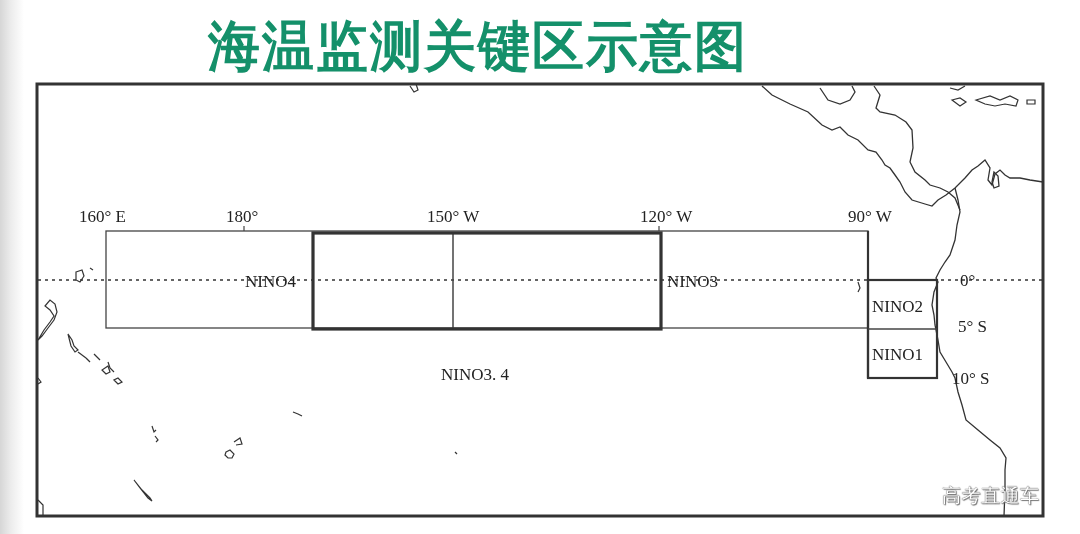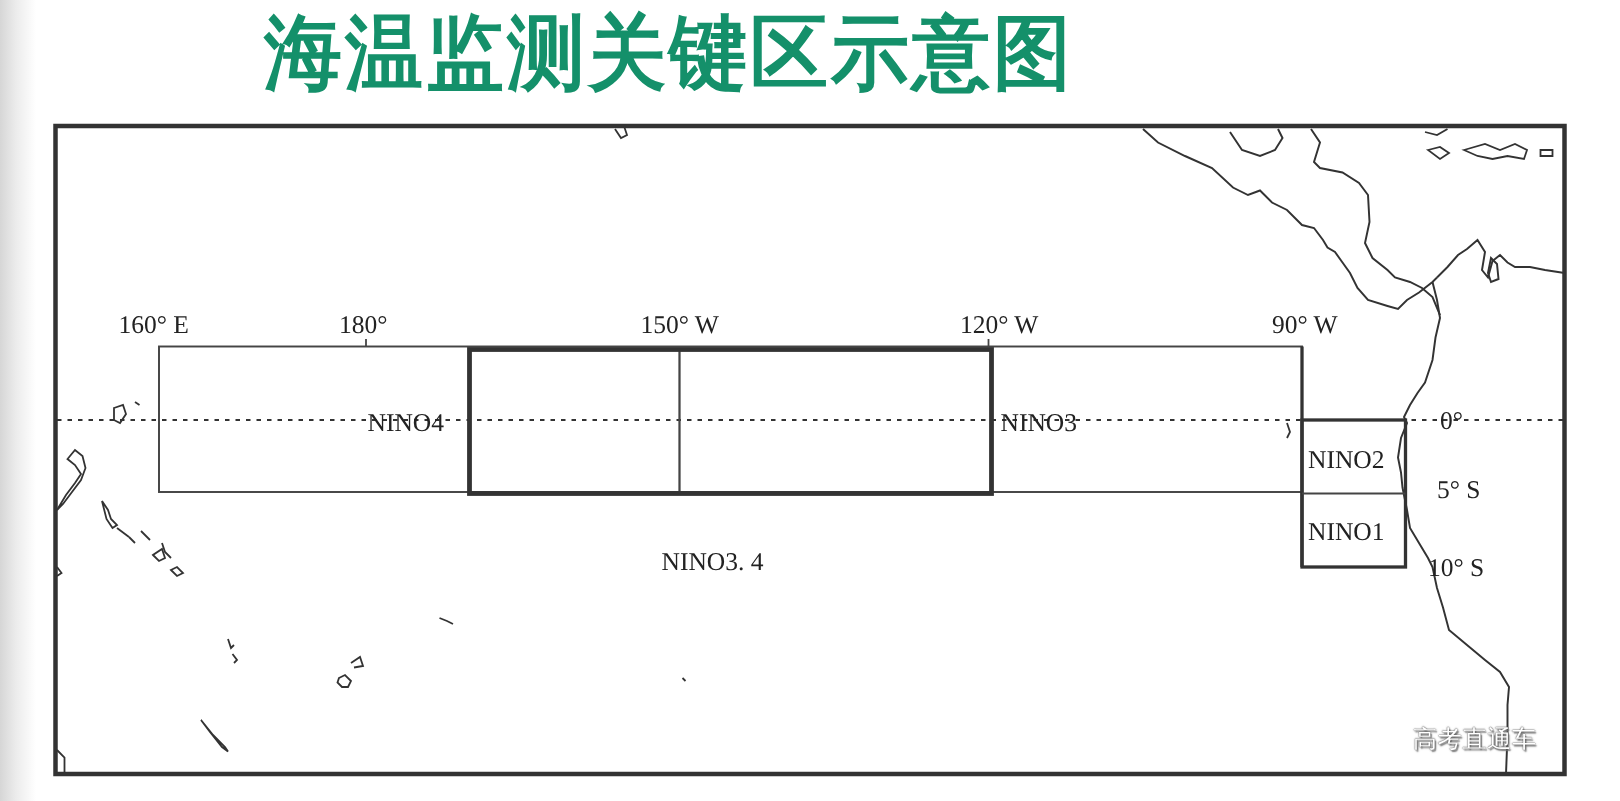--- a/index.html
+++ b/index.html
@@ -6,35 +6,35 @@
   body {
     width: 1080px; height: 534px; overflow: hidden;
     background: #ffffff; position: relative;
     font-family: "DejaVu Serif", serif;
   }
   .edge-shadow {
     position: absolute; left: 0; top: 0; width: 24px; height: 534px;
     background: linear-gradient(to right, #d6d6d6 0%, #ececec 45%, #ffffff 100%);
   }
   .title {
-    position: absolute; left: 0; top: 0; width: 892px; height: 72px;
-    display: flex; justify-content: center; align-items: center;
+    position: absolute; left: 0; top: 10px; width: 892px; height: 72px;
+    display: flex; justify-content: center; align-items: center; padding-left: 32px;
   }
   .title-text {
     font-family: "DejaVu Serif", serif;
     font-weight: bold; font-size: 52px; letter-spacing: 2px;
     color: #14906a; line-height: 1;
     transform: scaleY(1.05);
   }
   svg.map { position: absolute; left: 0; top: 0; }
   .lbl { font-family: "Liberation Serif", "DejaVu Serif", serif; font-size: 17px; fill: #222; }
   .coord { font-family: "Liberation Serif", "DejaVu Serif", serif; font-size: 17px; fill: #222; }
   .watermark {
     position: absolute; left: 942px; top: 483px;
-    font-family: "DejaVu Sans", sans-serif; font-size: 16px;
+    font-family: "DejaVu Sans", sans-serif; font-size: 19px;
     color: #ffffff; letter-spacing: 0.5px;
     text-shadow: 0 0 1px #555, 0 0 1px #555, 1px 1px 1px #777;
   }
 </style>
 </head>
 <body>
 
 <div class="edge-shadow"></div>
 
 <div class="title">

